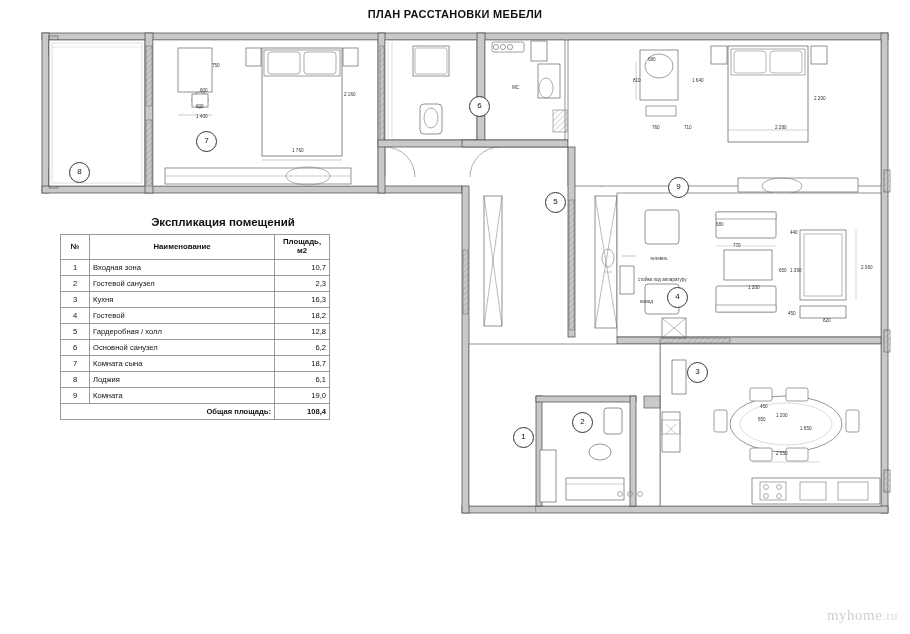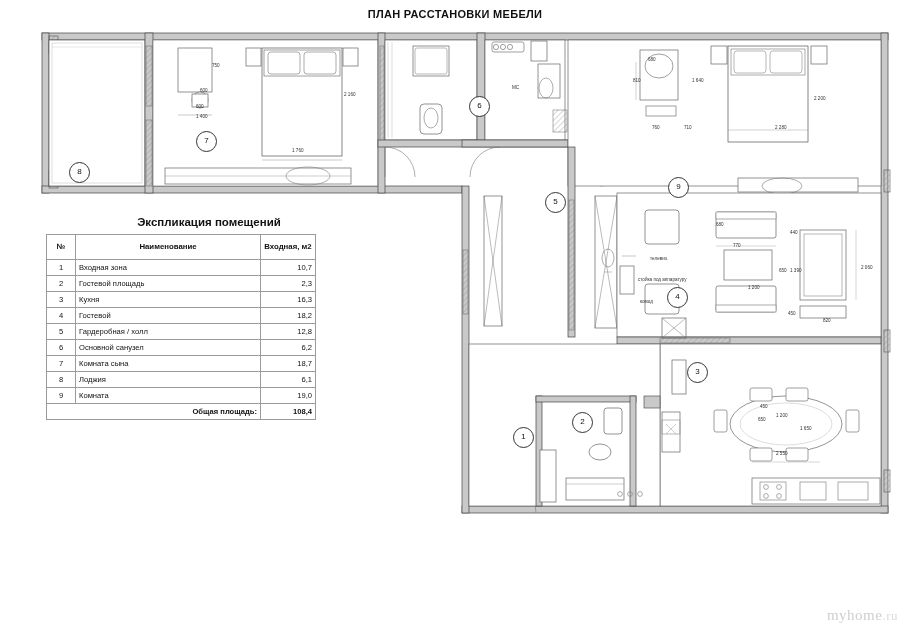--- a/index.html
+++ b/index.html
@@ -28,21 +28,21 @@
     width: 910px;
     text-align: center;
     font-size: 11px;
     font-weight: bold;
     letter-spacing: 0.3px;
     color: #111;
   }
   
   .legend {
     position: absolute;
-    left: 46px;
+    left: 60px;
     top: 216px;
     width: 326px;
   }
   .legend-title {
     text-align: center;
     font-size: 11.5px;
     font-weight: bold;
     margin-bottom: 6px;
     color: #111;
   }
@@ -319,32 +319,32 @@
 
 <div class="title">ПЛАН РАССТАНОВКИ МЕБЕЛИ</div>
 
 <div class="legend">
   <div class="legend-title">Экспликация помещений</div>
   <table class="exp">
     <thead>
       <tr>
         <th style="width:22px">№</th>
         <th>Наименование</th>
-        <th style="width:48px">Входная, м2</th>
+        <th style="width:48px">Площадь, м2</th>
       </tr>
     </thead>
     <tbody id="legend-body">
         <tr>
           <td class="num">1</td>
           <td class="nm">Входная зона</td>
           <td class="ar">10,7</td>
         </tr>
         <tr>
           <td class="num">2</td>
-          <td class="nm">Гостевой площадь</td>
+          <td class="nm">Гостевой санузел</td>
           <td class="ar">2,3</td>
         </tr>
         <tr>
           <td class="num">3</td>
           <td class="nm">Кухня</td>
           <td class="ar">16,3</td>
         </tr>
         <tr>
           <td class="num">4</td>
           <td class="nm">Гостевой</td>

